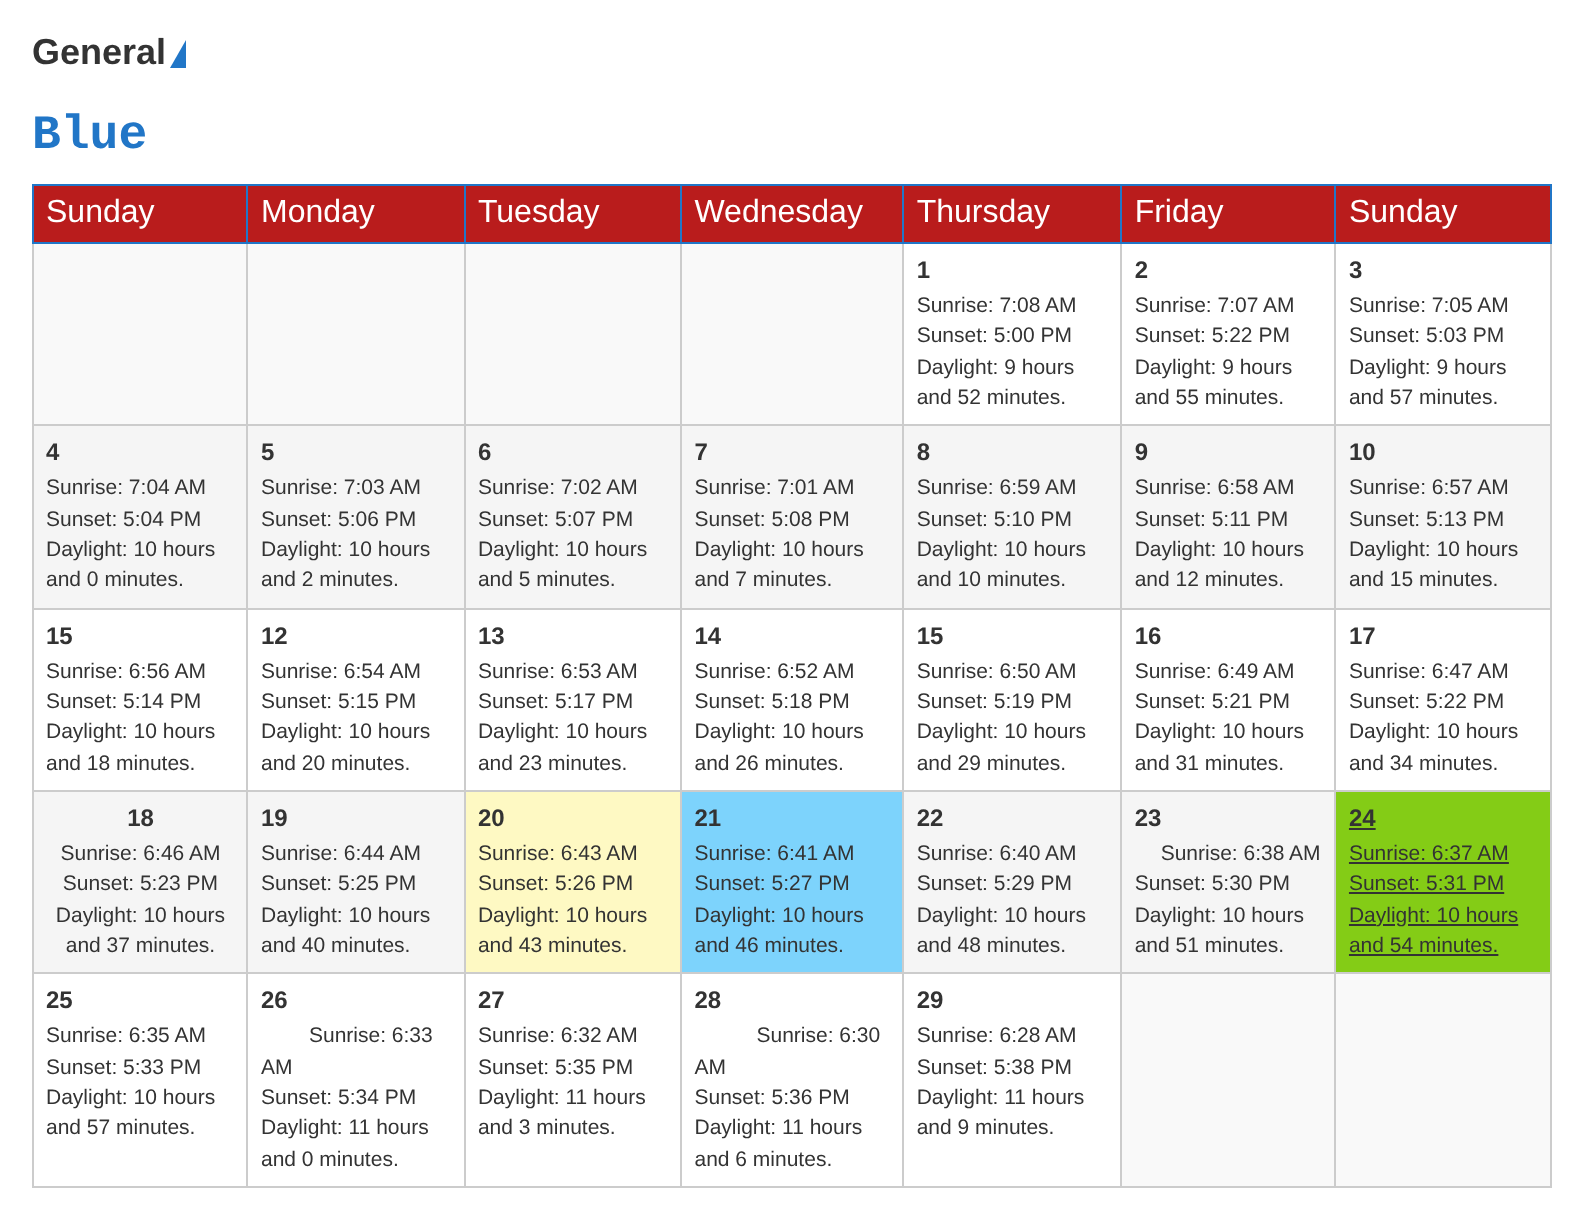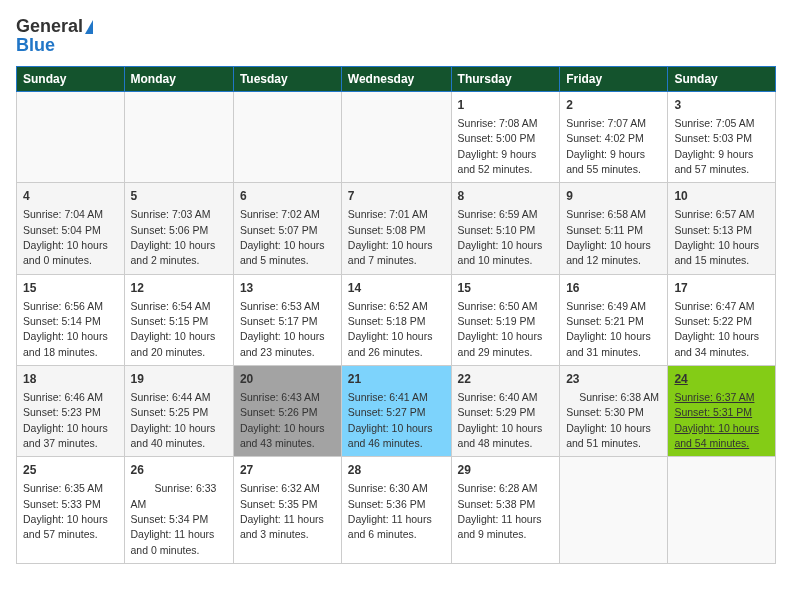--- a/index.html
+++ b/index.html
@@ -13,20 +13,21 @@
     .header {
       display: flex;
       justify-content: space-between;
       align-items: flex-start;
       margin-bottom: 10px;
     }
     .logo {
       display: flex;
       flex-direction: column;
       align-items: flex-start;
+      gap: 20px;
     }
     .logo-triangle {
       display: inline-block;
       width: 0;
       height: 0;
       border-left: 8px solid transparent;
       border-bottom: 14px solid #2176c7;
       margin-left: 2px;
       vertical-align: middle;
     }
@@ -47,26 +48,26 @@
       font-size: 15px;
       font-weight: normal;
       color: #333;
     }
     table {
       width: 100%;
       border-collapse: collapse;
       font-size: 11px;
     }
     th {
-      background-color: #14532d;
+      background-color: #b91c1c;
       color: #fff;
       text-align: left;
       padding: 5px 6px;
-      font-size: 12px;
-      font-weight: bold;
+      font-size: 16px;
+      font-weight: normal;
       border: 1px solid #2176c7;
     }
     td {
       vertical-align: top;
       padding: 5px 6px;
       border: 1px solid #ccc;
       width: 113px;
       min-height: 80px;
       background: #fff;
       color: #333;
@@ -94,21 +95,21 @@
   </style>
 </head>
 <body>
 
 <div class="header">
   <div class="logo">
     <div class="logo-line">
       <span style="font-size:18px;font-weight:bold;color:#333;">General</span>
       <span class="logo-triangle"></span>
     </div>
-    <span style="font-size:18px;font-weight:bold;color:#2176c7;margin-top:-2px;">Blue</span>
+    <span style="font-size:24px;font-weight:bold;color:#2176c7;margin-top:-2px;font-family:Liberation Mono, monospace;">Blue</span>
   </div>
   <div class="title-block">
     <h1></h1>
     <h2></h2>
   </div>
 </div>
 
 <table>
   <thead>
     <tr>
@@ -125,21 +126,21 @@
   <tr>
         <td class="empty"></td>
         <td class="empty"></td>
         <td class="empty"></td>
         <td class="empty"></td>
         <td><span class="day-num">1</span><span class="day-info" style="white-space: pre-line;">Sunrise: 7:08 AM
 Sunset: 5:00 PM
 Daylight: 9 hours
 and 52 minutes.</span></td>
         <td><span class="day-num">2</span><span class="day-info" style="white-space: pre-line;">Sunrise: 7:07 AM
-Sunset: 4:02 PM
+Sunset: 5:22 PM
 Daylight: 9 hours
 and 55 minutes.</span></td>
         <td><span class="day-num">3</span><span class="day-info" style="white-space: pre-line;">Sunrise: 7:05 AM
 Sunset: 5:03 PM
 Daylight: 9 hours
 and 57 minutes.</span></td>
       </tr>
       <tr>
         <td style="background: rgb(245, 245, 245);"><span class="day-num">4</span><span class="day-info" style="white-space: pre-line;">Sunrise: 7:04 AM
 Sunset: 5:04 PM
@@ -194,29 +195,29 @@
         <td><span class="day-num">16</span><span class="day-info" style="white-space: pre-line;">Sunrise: 6:49 AM
 Sunset: 5:21 PM
 Daylight: 10 hours
 and 31 minutes.</span></td>
         <td><span class="day-num">17</span><span class="day-info" style="white-space: pre-line;">Sunrise: 6:47 AM
 Sunset: 5:22 PM
 Daylight: 10 hours
 and 34 minutes.</span></td>
       </tr>
       <tr>
-        <td style="background: rgb(245, 245, 245);"><span class="day-num">18</span><span class="day-info" style="white-space: pre-line;">Sunrise: 6:46 AM
+        <td style="background: rgb(245, 245, 245); text-align: center;"><span class="day-num">18</span><span class="day-info" style="white-space: pre-line;">Sunrise: 6:46 AM
 Sunset: 5:23 PM
 Daylight: 10 hours
 and 37 minutes.</span></td>
         <td style="background: rgb(245, 245, 245);"><span class="day-num">19</span><span class="day-info" style="white-space: pre-line;">Sunrise: 6:44 AM
 Sunset: 5:25 PM
 Daylight: 10 hours
 and 40 minutes.</span></td>
-        <td style="background: #a3a3a3;"><span class="day-num">20</span><span class="day-info" style="white-space: pre-line;">Sunrise: 6:43 AM
+        <td style="background: #fef9c3;"><span class="day-num">20</span><span class="day-info" style="white-space: pre-line;">Sunrise: 6:43 AM
 Sunset: 5:26 PM
 Daylight: 10 hours
 and 43 minutes.</span></td>
         <td style="background: #7dd3fc;"><span class="day-num">21</span><span class="day-info" style="white-space: pre-line;">Sunrise: 6:41 AM
 Sunset: 5:27 PM
 Daylight: 10 hours
 and 46 minutes.</span></td>
         <td style="background: rgb(245, 245, 245);"><span class="day-num">22</span><span class="day-info" style="white-space: pre-line;">Sunrise: 6:40 AM
 Sunset: 5:29 PM
 Daylight: 10 hours
@@ -236,21 +237,21 @@
 Daylight: 10 hours
 and 57 minutes.</span></td>
         <td><span class="day-num">26</span><span class="day-info" style="white-space: pre-line; margin-left: 24px;">Sunrise: 6:33 AM
 Sunset: 5:34 PM
 Daylight: 11 hours
 and 0 minutes.</span></td>
         <td><span class="day-num">27</span><span class="day-info" style="white-space: pre-line;">Sunrise: 6:32 AM
 Sunset: 5:35 PM
 Daylight: 11 hours
 and 3 minutes.</span></td>
-        <td><span class="day-num">28</span><span class="day-info" style="white-space: pre-line;">Sunrise: 6:30 AM
+        <td><span class="day-num">28</span><span class="day-info" style="white-space: pre-line; margin-left: 31px;">Sunrise: 6:30 AM
 Sunset: 5:36 PM
 Daylight: 11 hours
 and 6 minutes.</span></td>
         <td><span class="day-num">29</span><span class="day-info" style="white-space: pre-line;">Sunrise: 6:28 AM
 Sunset: 5:38 PM
 Daylight: 11 hours
 and 9 minutes.</span></td>
         <td class="empty"></td>
         <td class="empty"></td>
       </tr>

